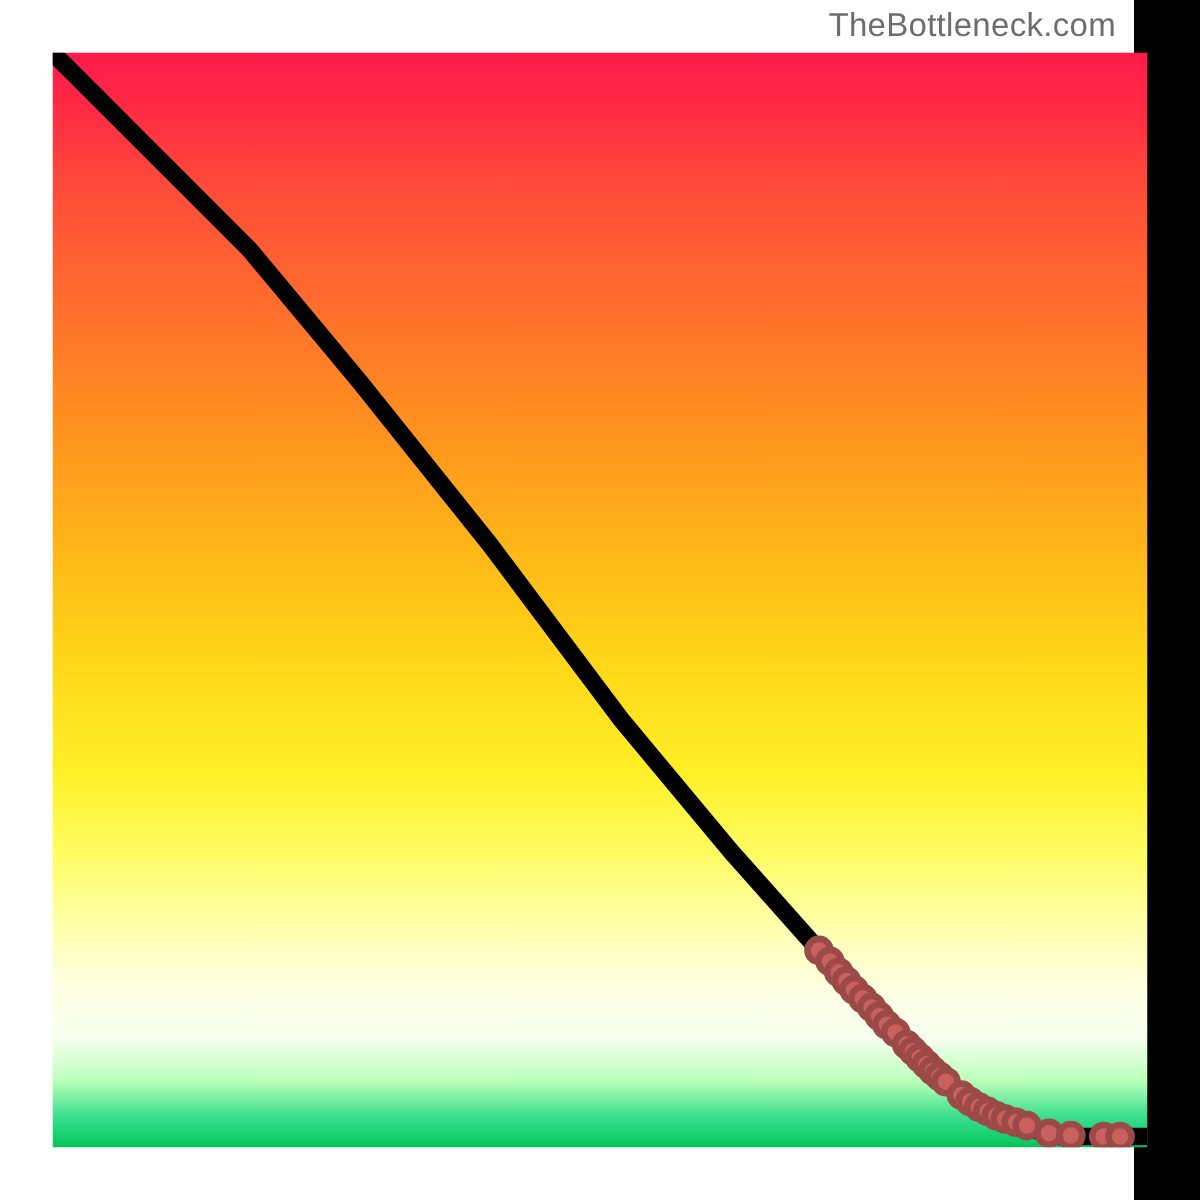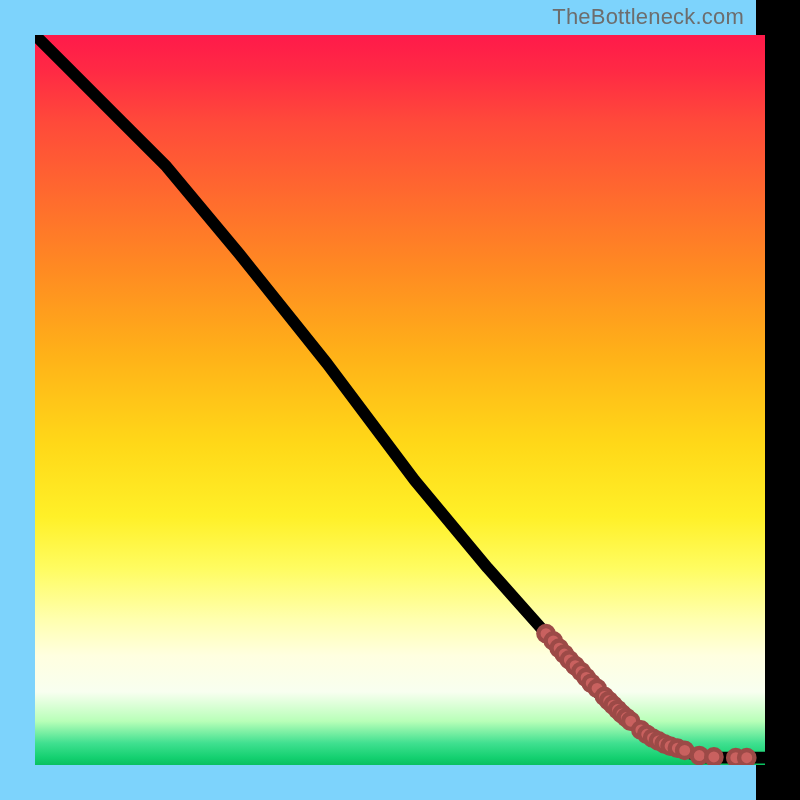--- a/index.html
+++ b/index.html
@@ -10,21 +10,21 @@
     background: #000;
     overflow: hidden;
     font-family: Arial, Helvetica, sans-serif;
   }
   .frame {
     position: absolute;
     left: 0;
     top: 0;
     width: 756px;
     height: 800px;
-    background: #7dd3fc;
+    background: #ffffff;
   }
   .watermark {
     position: absolute;
     top: 4px;
     right: 12px;
     color: #6d6d6d;
     font-size: 22px;
     letter-spacing: 0.2px;
     font-weight: 400;
   }

